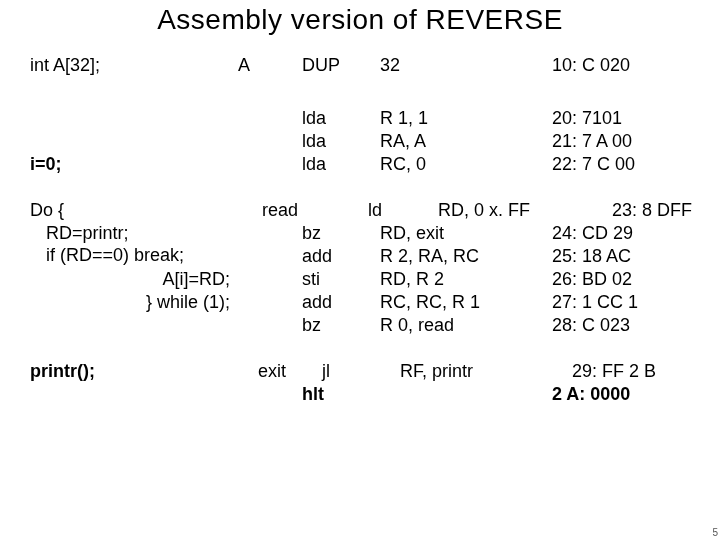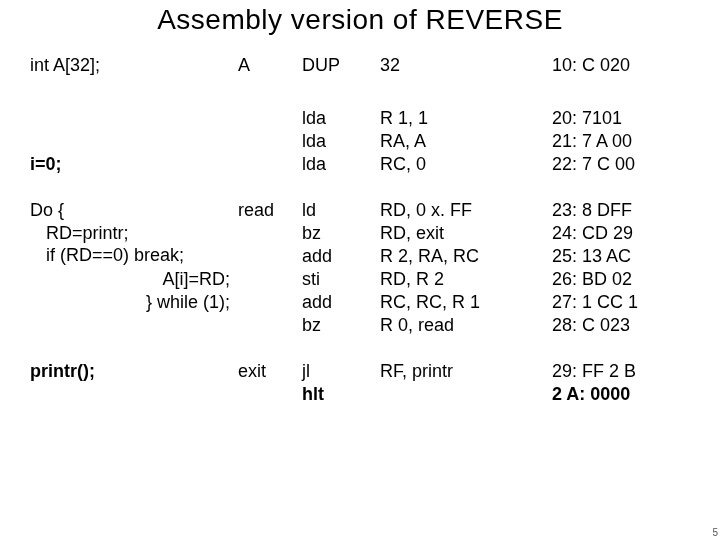--- a/index.html
+++ b/index.html
@@ -34,27 +34,27 @@
   .col1 { position: absolute; left: 30px;  width: 200px; }
   .col2 { position: absolute; left: 238px; width: 60px;  }
   .col3 { position: absolute; left: 302px; width: 80px;  }
   .col4 { position: absolute; left: 380px; width: 150px; }
   .col5 { position: absolute; left: 552px; width: 140px; }
 
   .r0  { top: 0px; }
   .r1  { top: 53px; }
   .r2  { top: 76px; }
   .r3  { top: 99px; }
-  .r4  { top: 145px; }
+  .r4  { top: 145px; text-align: right; }
   .r5  { top: 168px; }
   .r6  { top: 191px; }
   .r7  { top: 214px; }
   .r8  { top: 237px; }
   .r9  { top: 260px; }
-  .r10 { top: 306px; }
+  .r10 { top: 306px; margin-left: 20px; }
   .r11 { top: 329px; font-weight: bold; }
 
   .c1-block-a { top: 99px; font-weight: bold; }
   .c1-block-b { top: 145px; }
   .c1-block-c { top: 214px; text-align: right; }
   .c1-block-d { top: 306px; font-weight: bold; }
 
   .ind { padding-left: 16px; display: block; }
 
   .corner {
@@ -117,21 +117,21 @@
   <div class="col4 r8">RC, RC, R 1</div>
   <div class="col4 r9">R 0, read</div>
   <div class="col4 r10">RF, printr</div>
 
   <div class="col5 r0">10: C 020</div>
   <div class="col5 r1">20: 7101</div>
   <div class="col5 r2">21: 7 A 00</div>
   <div class="col5 r3">22: 7 C 00</div>
   <div class="col5 r4">23: 8 DFF</div>
   <div class="col5 r5">24: CD 29</div>
-  <div class="col5 r6">25: 13 AC</div>
+  <div class="col5 r6">25: 18 AC</div>
   <div class="col5 r7">26: BD 02</div>
   <div class="col5 r8">27: 1 CC 1</div>
   <div class="col5 r9">28: C 023</div>
   <div class="col5 r10">29: FF 2 B</div>
   <div class="col5 r11">2 A: 0000</div>
 
 </div>
 
 <div class="corner">5</div>
 

